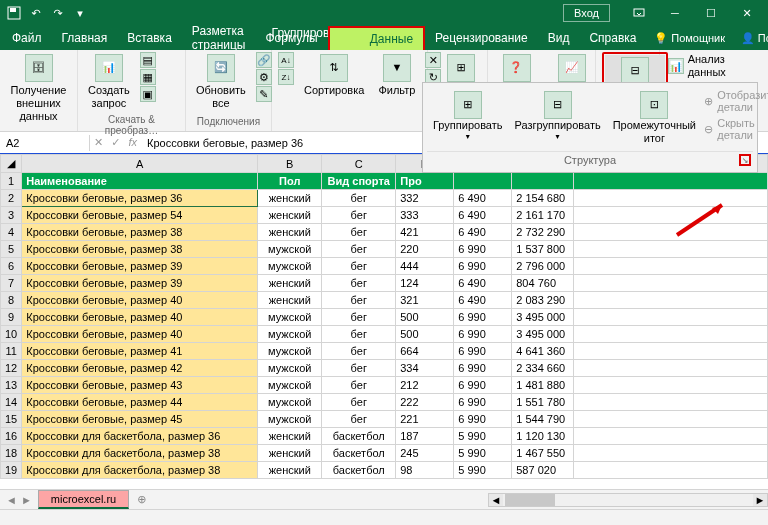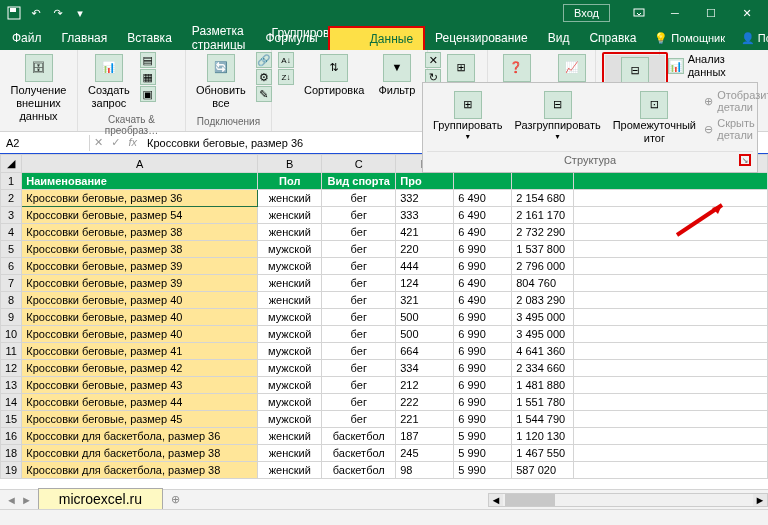--- a/index.html
+++ b/index.html
@@ -6,21 +6,21 @@
 body{background:#fff;width:768px;height:525px;overflow:hidden;position:relative;}
 .titlebar{height:26px;background:#0a6d3e;color:#fff;display:flex;align-items:center;padding:0 4px;}
 .titlebar .qat{display:flex;gap:2px;align-items:center;}
 .titlebar .qat-btn{width:20px;height:20px;display:flex;align-items:center;justify-content:center;cursor:pointer;}
 .titlebar .title{flex:1;text-align:center;font-size:12px;margin-top:40px;}
 .titlebar .winbtns{display:flex;gap:2px;}
 .titlebar .login{border:1px solid rgba(255,255,255,0.5);padding:2px 10px;margin-right:12px;font-size:11px;}
 .titlebar .winbtn{width:34px;height:22px;display:flex;align-items:center;justify-content:center;cursor:pointer;}
 .menubar{height:24px;background:#0a6d3e;color:#fff;display:flex;align-items:center;padding:0 2px;}
 .menubar .tab{padding:4px 10px;font-size:12px;cursor:pointer;}
-.menubar .tab.active{background:#fde047;color:#0a6d3e;border:2px solid #d00;border-bottom:none;padding-left:40px;}
+.menubar .tab.active{background:#bef264;color:#0a6d3e;border:2px solid #d00;border-bottom:none;padding-left:40px;}
 .menubar .spacer{flex:1;}
 .menubar .help{display:flex;align-items:center;gap:3px;padding:0 8px;cursor:pointer;}
 .ribbon{height:82px;background:#f3f3f3;border-bottom:1px solid #d4d4d4;display:flex;position:relative;}
 .rgroup{border-right:1px solid #e0e0e0;padding:2px 6px;display:flex;flex-direction:column;justify-content:space-between;}
 .rgroup .top{display:flex;gap:6px;align-items:flex-start;flex:1;}
 .rgroup .lbl{text-align:center;font-size:10px;color:#666;padding:2px 0;}
 .rbtn{display:flex;flex-direction:column;align-items:center;gap:2px;padding:2px 4px;cursor:pointer;font-size:10px;line-height:1.2;text-align:center;}
 .rbtn.sm{flex-direction:row;gap:4px;text-align:left;width:100%;padding:1px 2px;}
 .ricon{width:28px;height:28px;background:#d4e8dc;border:1px solid #a0c4ae;display:flex;align-items:center;justify-content:center;}
 .ricon.sm{width:16px;height:16px;}
@@ -43,21 +43,21 @@
 .grid th{background:#e6e6e6;font-weight:normal;text-align:center;}
 .grid .rowh{background:#e6e6e6;text-align:center;width:20px;}
 .grid .hdr-row td{background:#00a651;color:#fff;font-weight:bold;}
 .grid .ydata{background:#ffe699;}
 .grid td.num{text-align:left;}
 .grid td.ctr{text-align:center;}
 .grid .active{border:1px solid #217346;}
 .colA{width:236px;}.colB{width:64px;}.colC{width:74px;}.colD{width:58px;}.colE{width:58px;}.colF{width:62px;}
 .sheettabs{position:absolute;bottom:16px;left:0;right:0;height:20px;background:#f3f3f3;border-top:1px solid #d4d4d4;display:flex;align-items:center;}
 .sheettabs .nav{display:flex;gap:4px;padding:0 6px;color:#888;}
-.sheettab{background:#fef9c3;border:1px solid #aaa;border-bottom:2px solid #0a6d3e;padding:2px 20px;font-size:14px;}
+.sheettab{background:#fca5a5;border:1px solid #aaa;border-bottom:2px solid #0a6d3e;padding:2px 12px;font-size:11px;}
 .sheettabs .add{padding:0 8px;color:#888;}
 .sheettabs .hscroll{margin-left:auto;width:280px;height:14px;background:#f0f0f0;border:1px solid #ccc;display:flex;}
 .sheettabs .hscroll .arr{width:14px;text-align:center;background:#e8e8e8;}
 .sheettabs .hscroll .thumb{width:50px;background:#c8c8c8;margin-left:2px;}
 .statusbar{position:absolute;bottom:0;left:0;right:0;height:16px;background:#f3f3f3;border-top:1px solid #d4d4d4;}
 svg{display:block;}
 </style>
 </head>
 <body>
 

